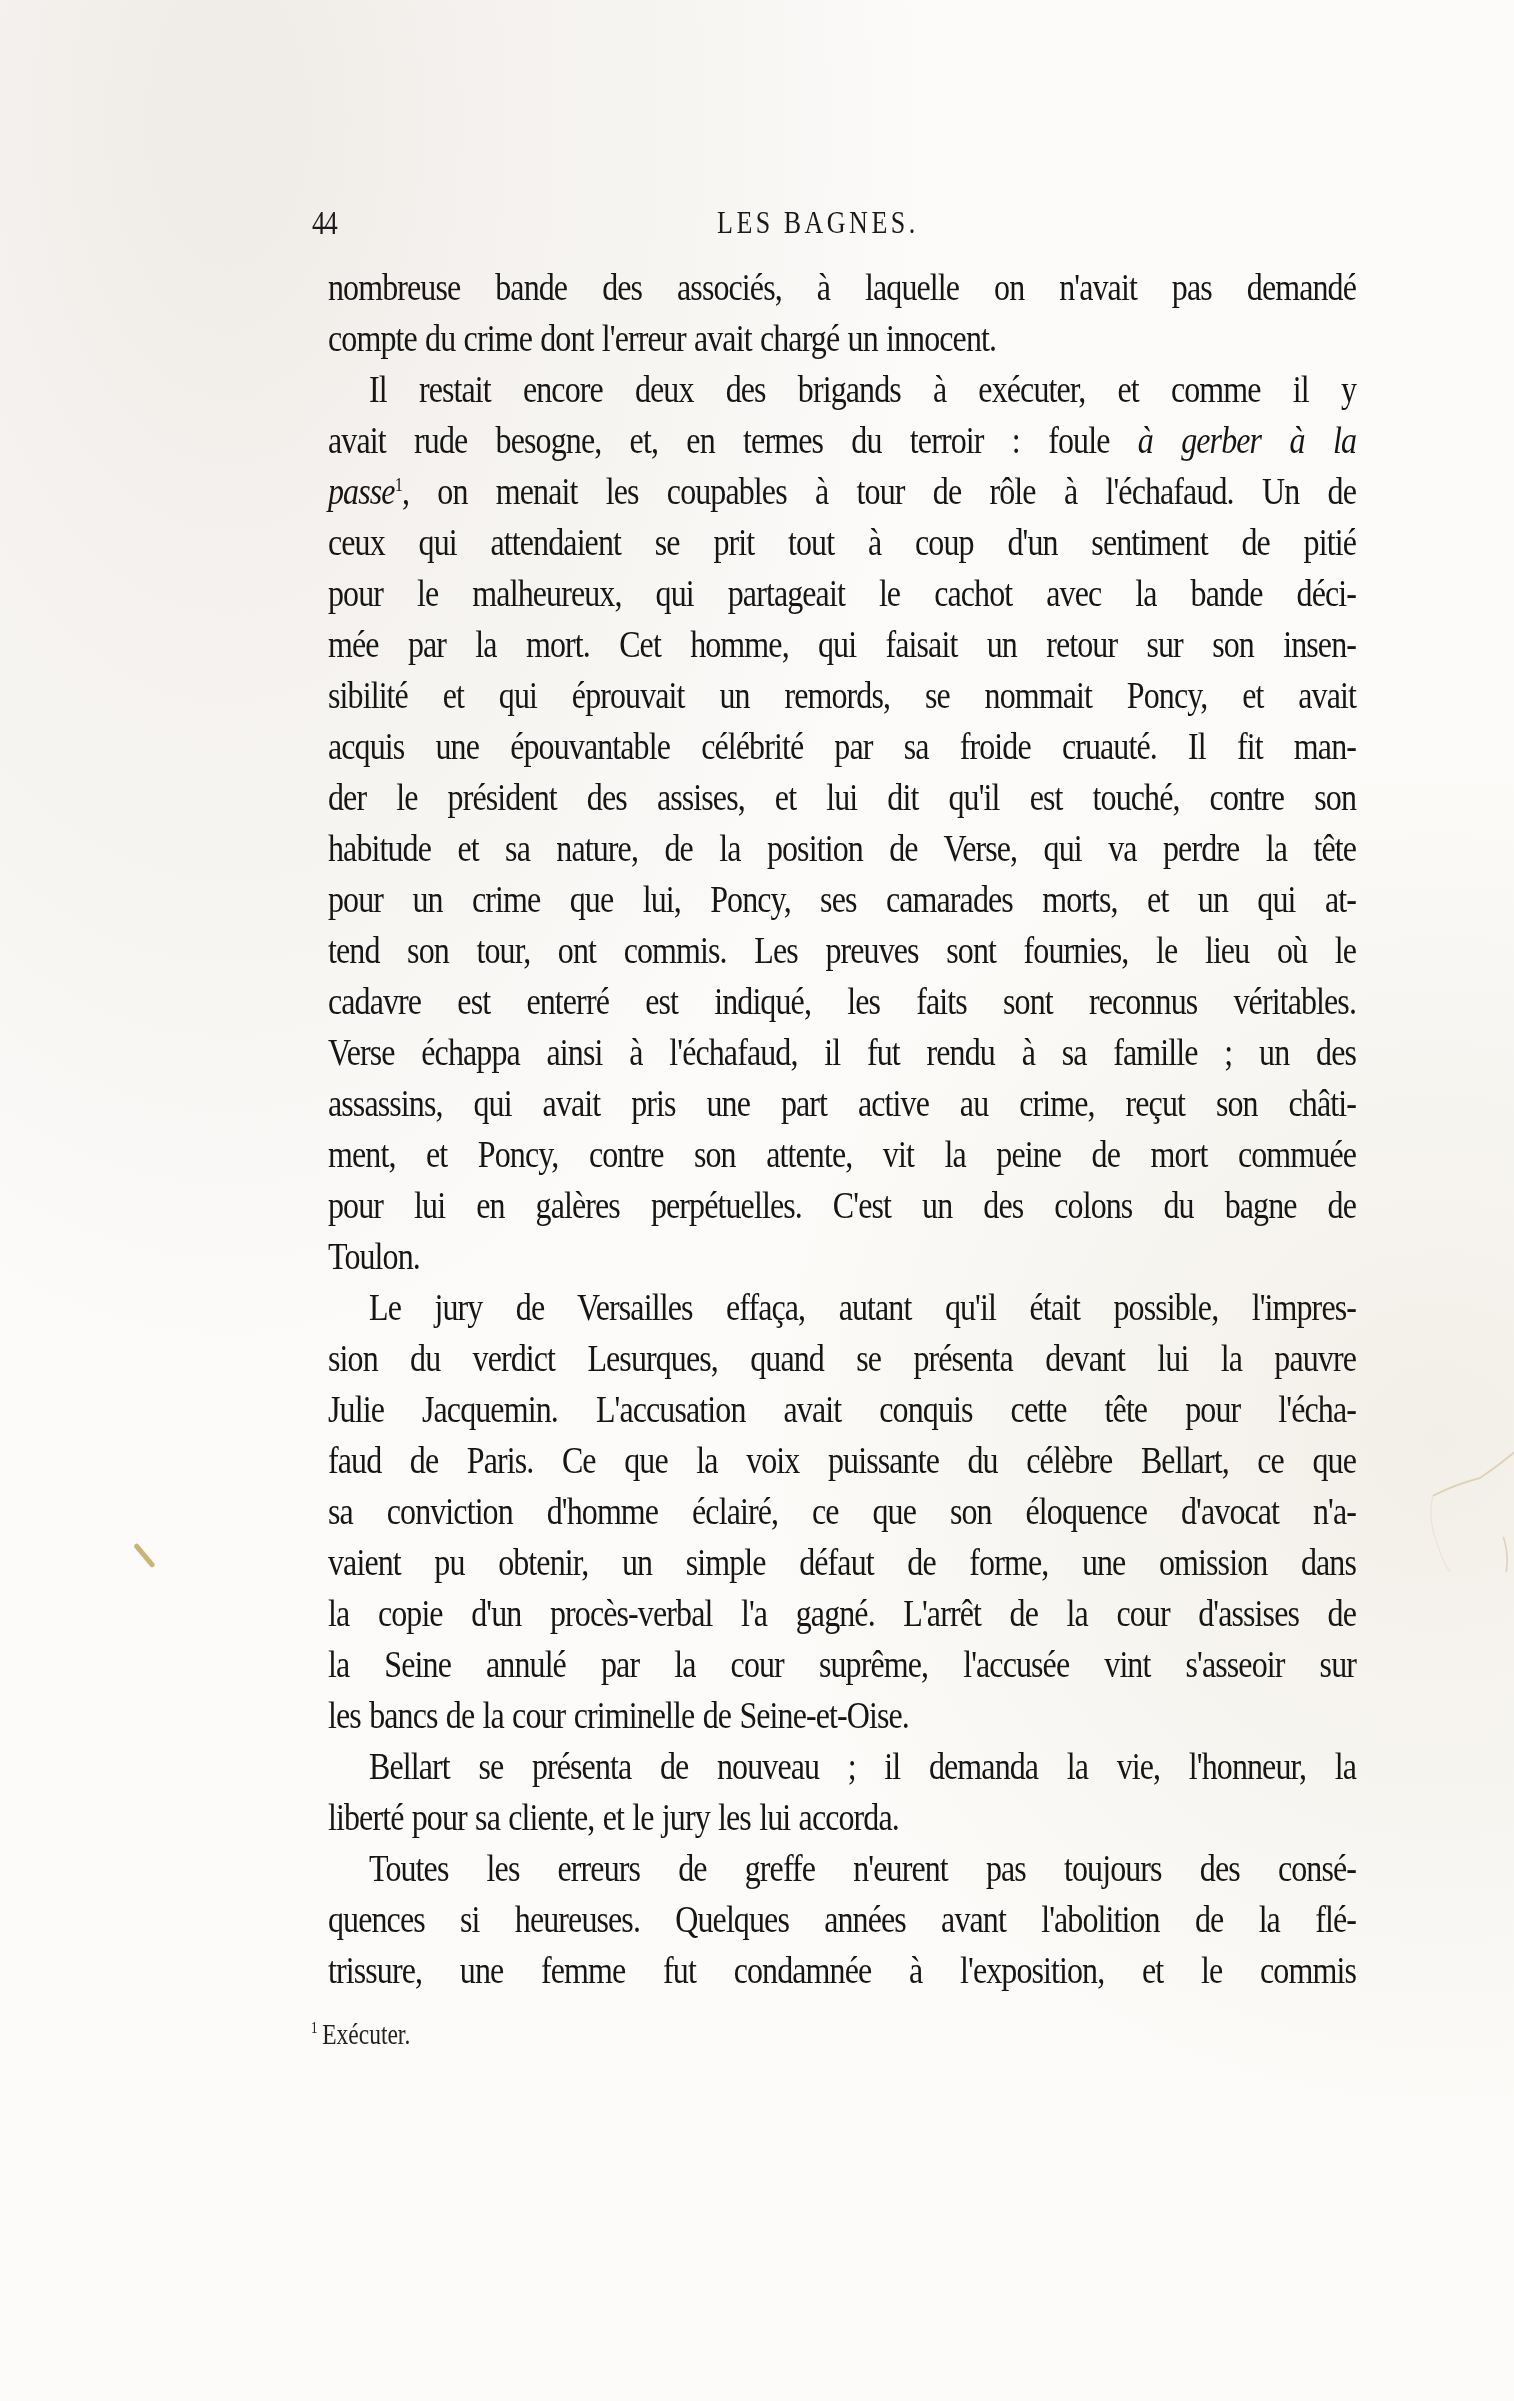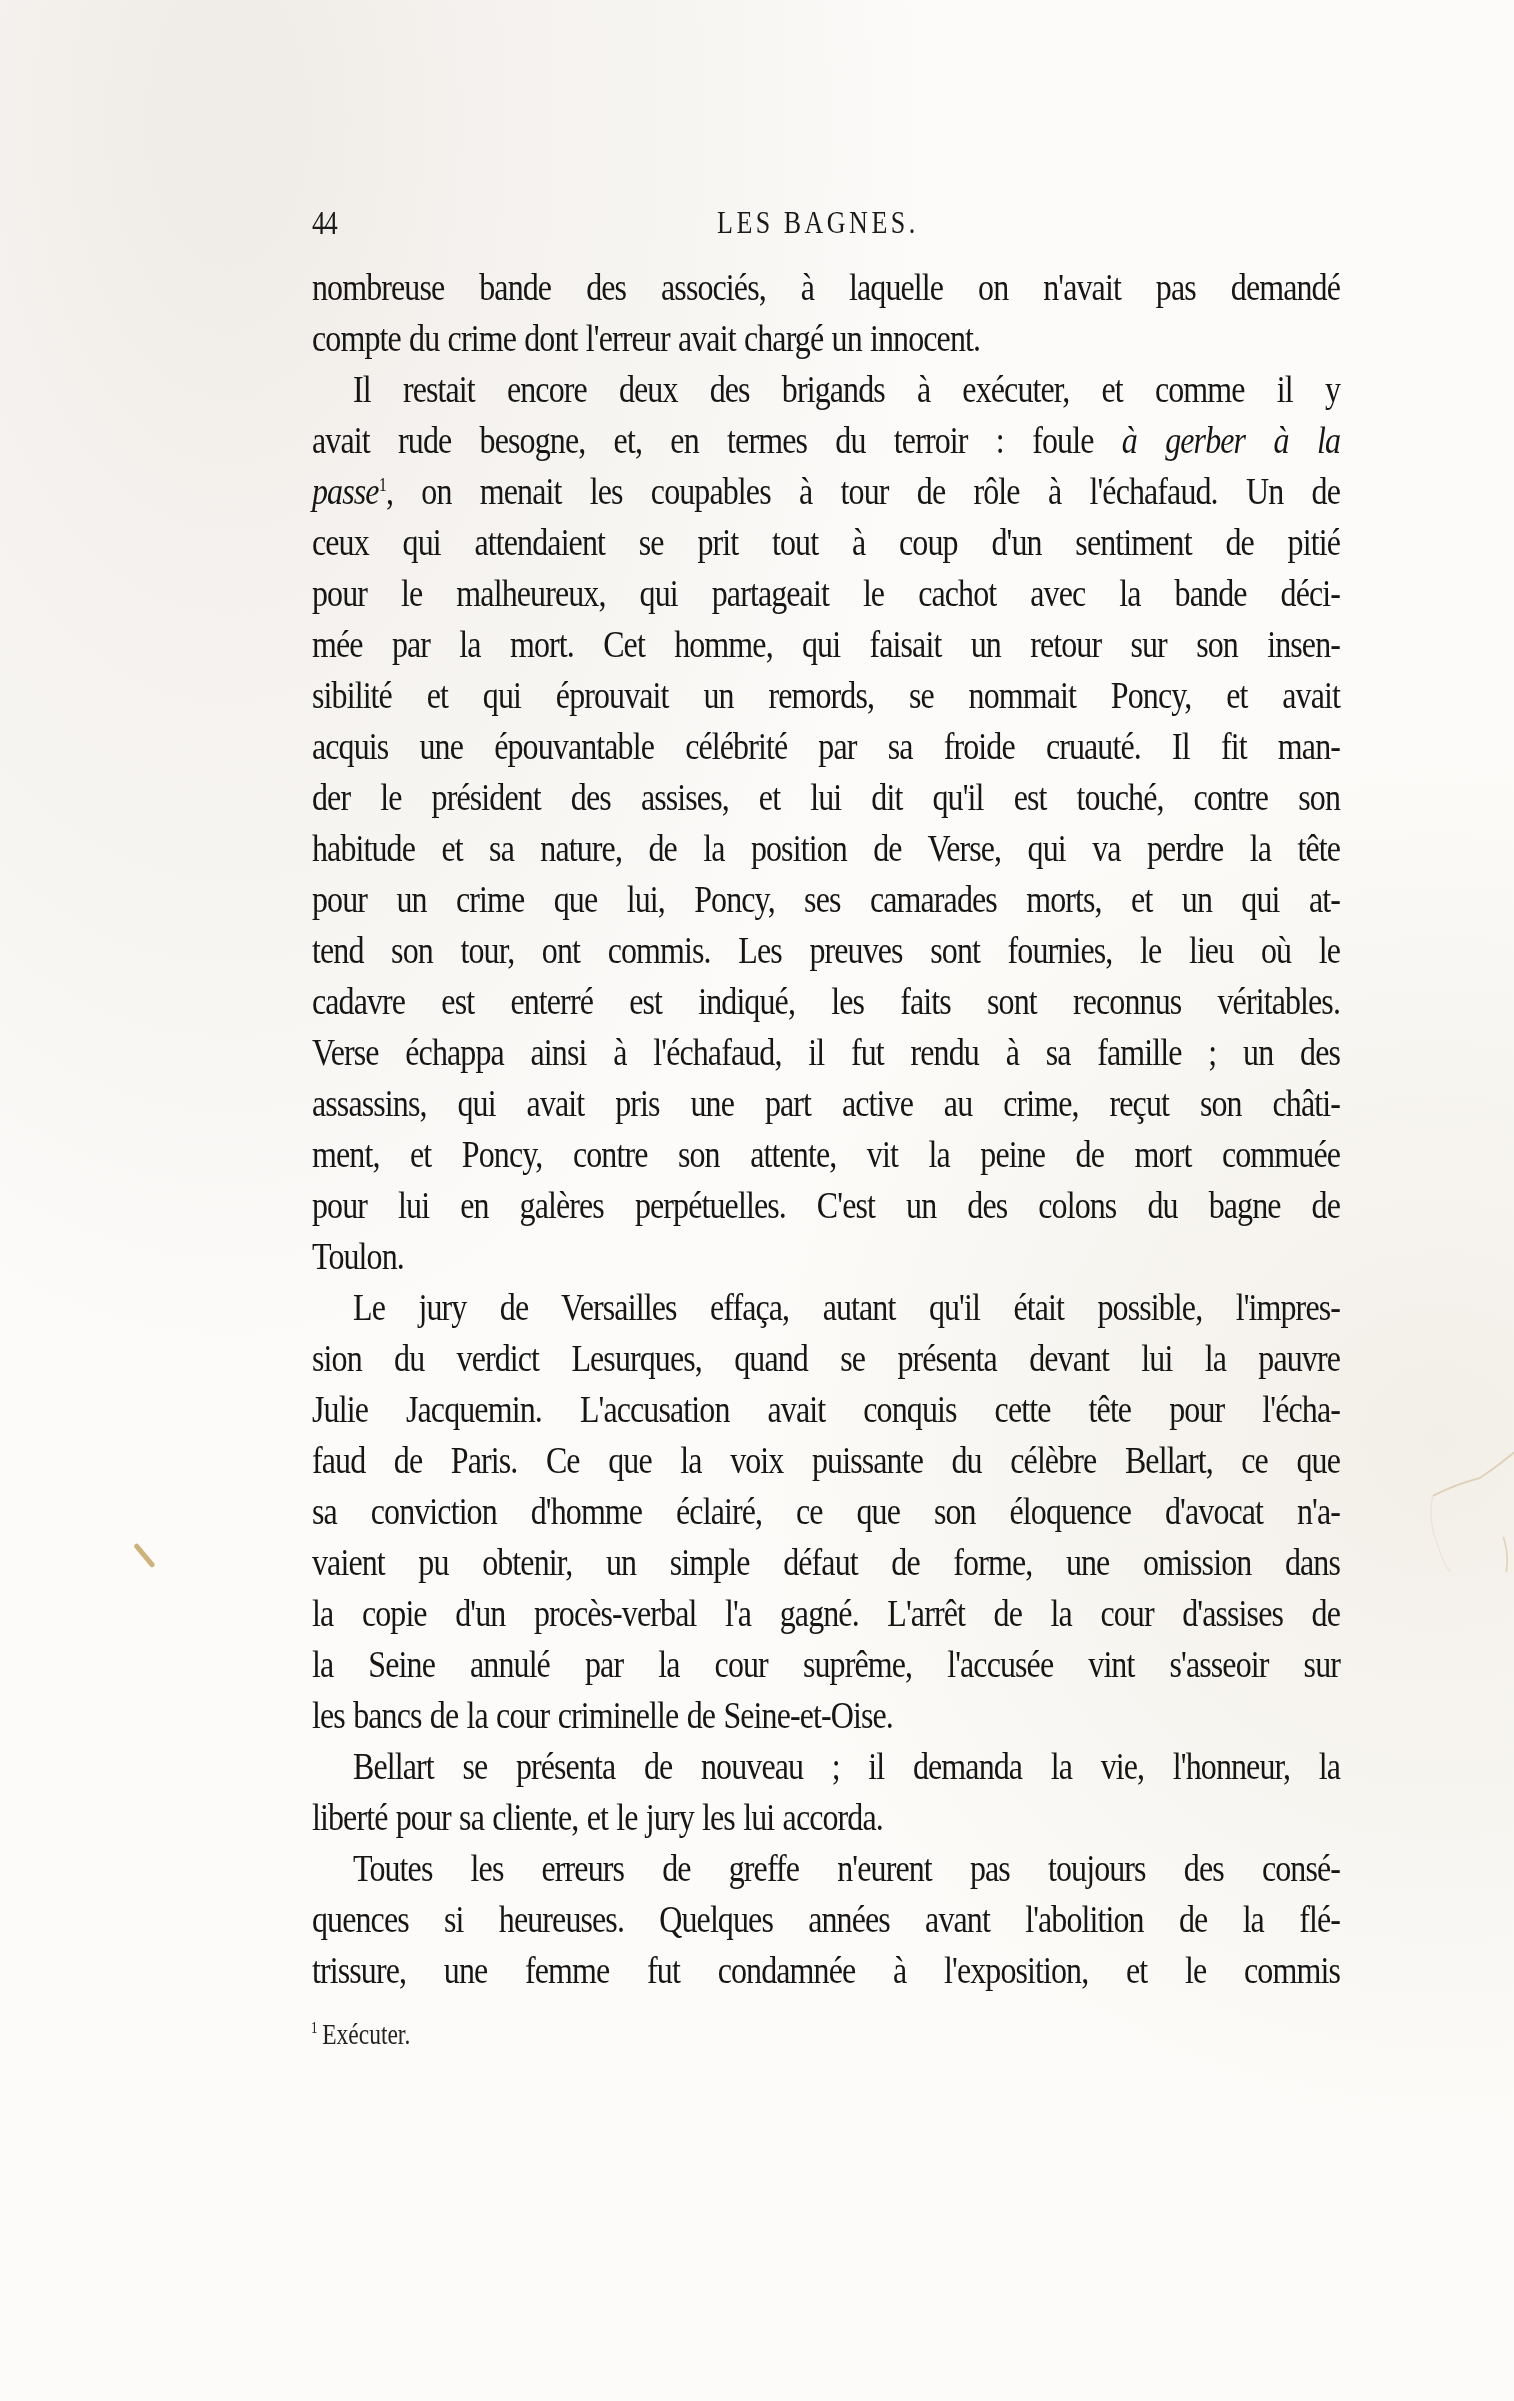--- a/index.html
+++ b/index.html
@@ -46,21 +46,21 @@
       left: 405px;
       top: 0;
       font-size: 26px;
       letter-spacing: 3.5px;
       transform: scaleY(1.25);
       transform-origin: top left;
     }
     .body-text {
       position: absolute;
       top: 258px;
-      left: 312px;
+      left: 328px;
       width: 1028px;
       font-family: "Liberation Serif", "DejaVu Serif", serif;
       color: #161616;
       font-size: 32px;
       line-height: 51px;
       text-align: justify;
       text-align-last: auto;
     }
     .line {
       display: block;

